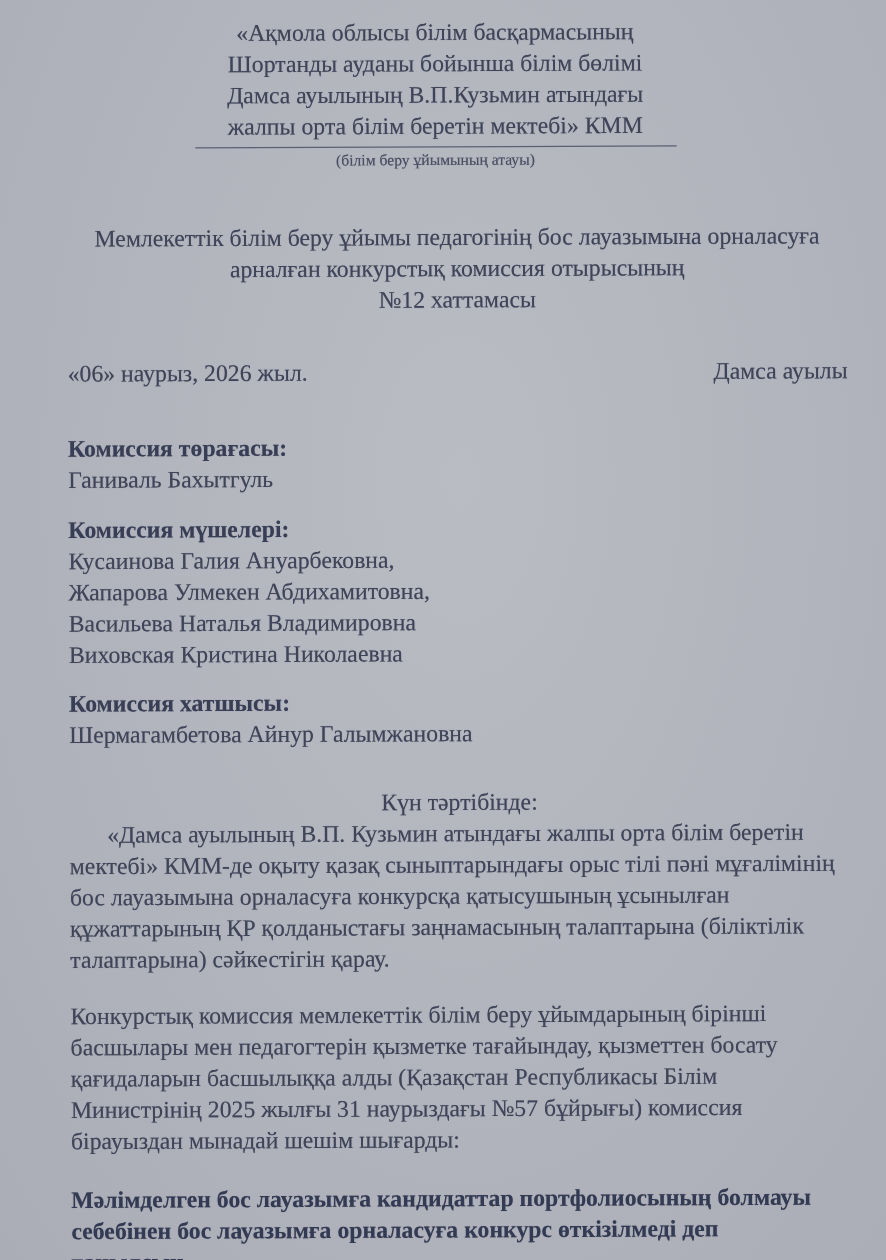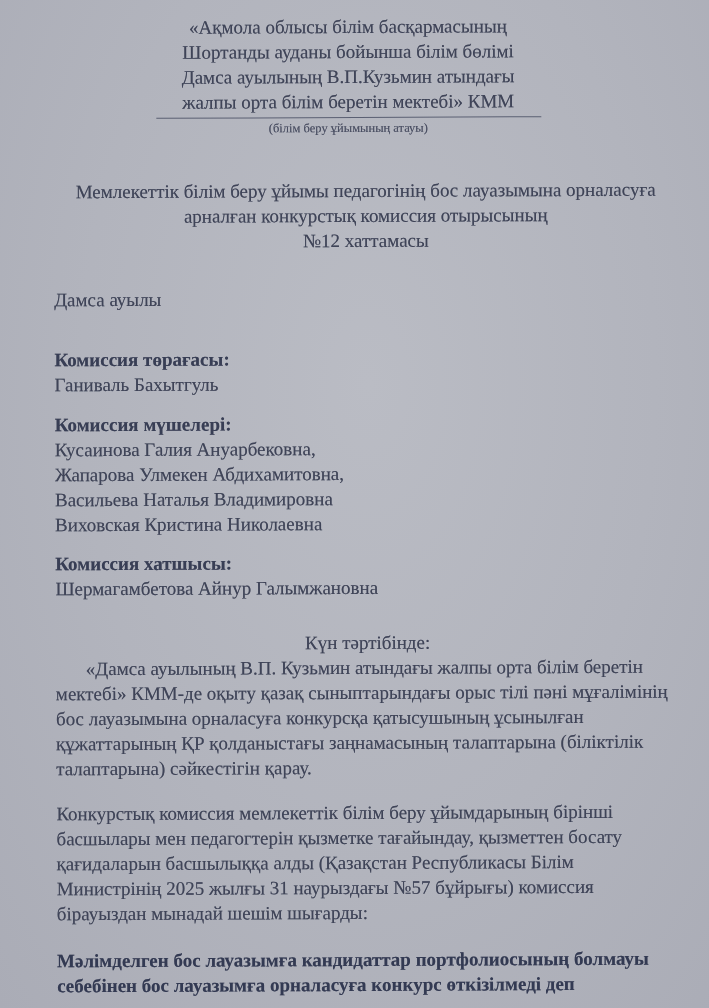--- a/index.html
+++ b/index.html
@@ -94,20 +94,21 @@
       <div class="org-caption">(білім беру ұйымының атауы)</div>
     </div>
 
     <div class="title-block">
       <div>Мемлекеттік білім беру ұйымы педагогінің бос лауазымына орналасуға</div>
       <div>арналған конкурстық комиссия  отырысының</div>
       <div>№12 хаттамасы</div>
     </div>
 
     <div class="date-row">
+      <span>«06» наурыз, 2026  жыл.</span>
       <span class="place">Дамса ауылы</span>
     </div>
 
     <div class="chair-block">
       <div class="sec-heading">Комиссия төрағасы:</div>
       <div>Ганиваль Бахытгуль</div>
     </div>
 
     <div class="members-block">
       <div class="sec-heading">Комиссия мүшелері:</div>

